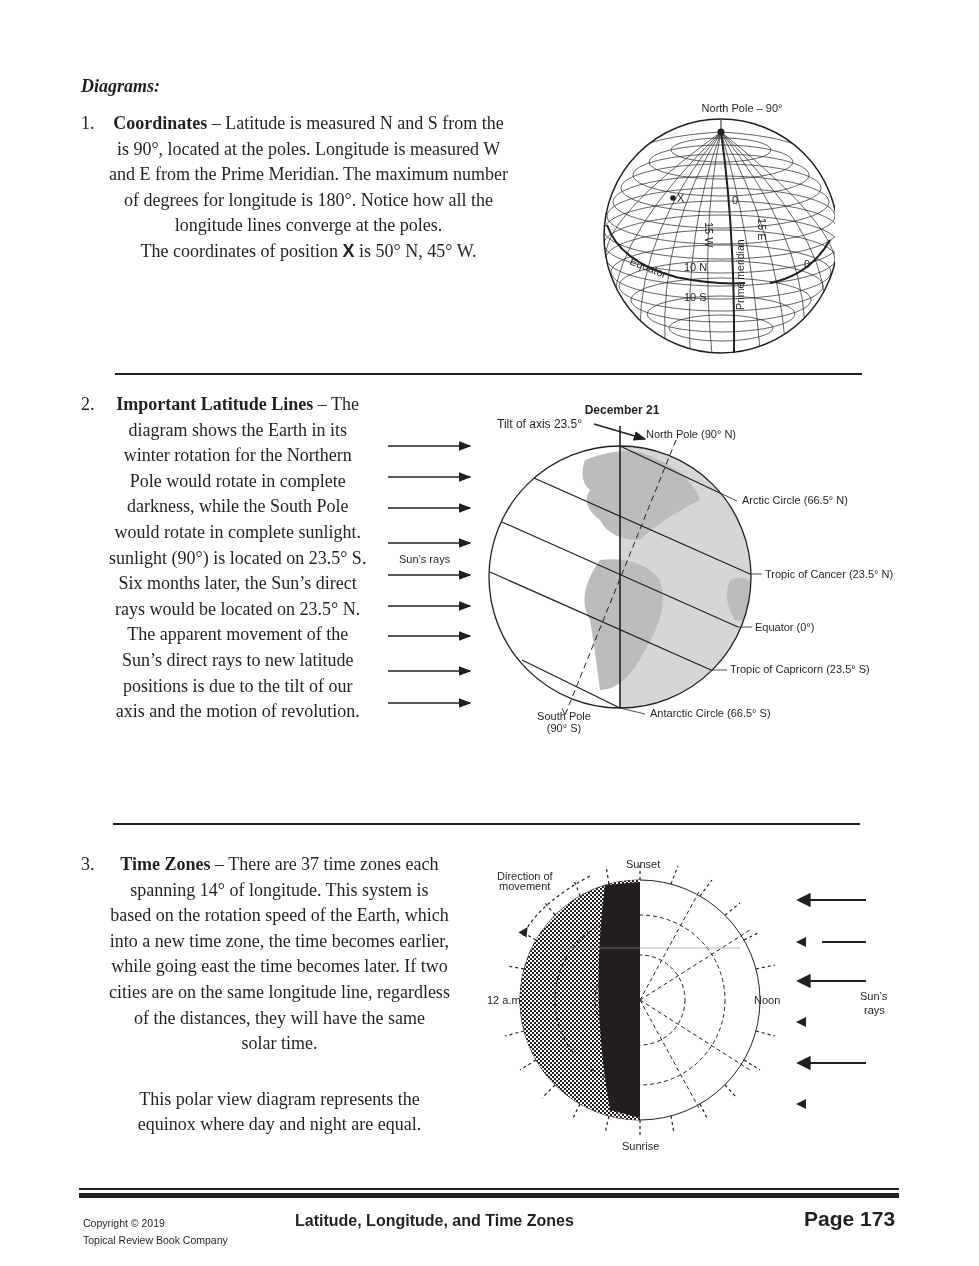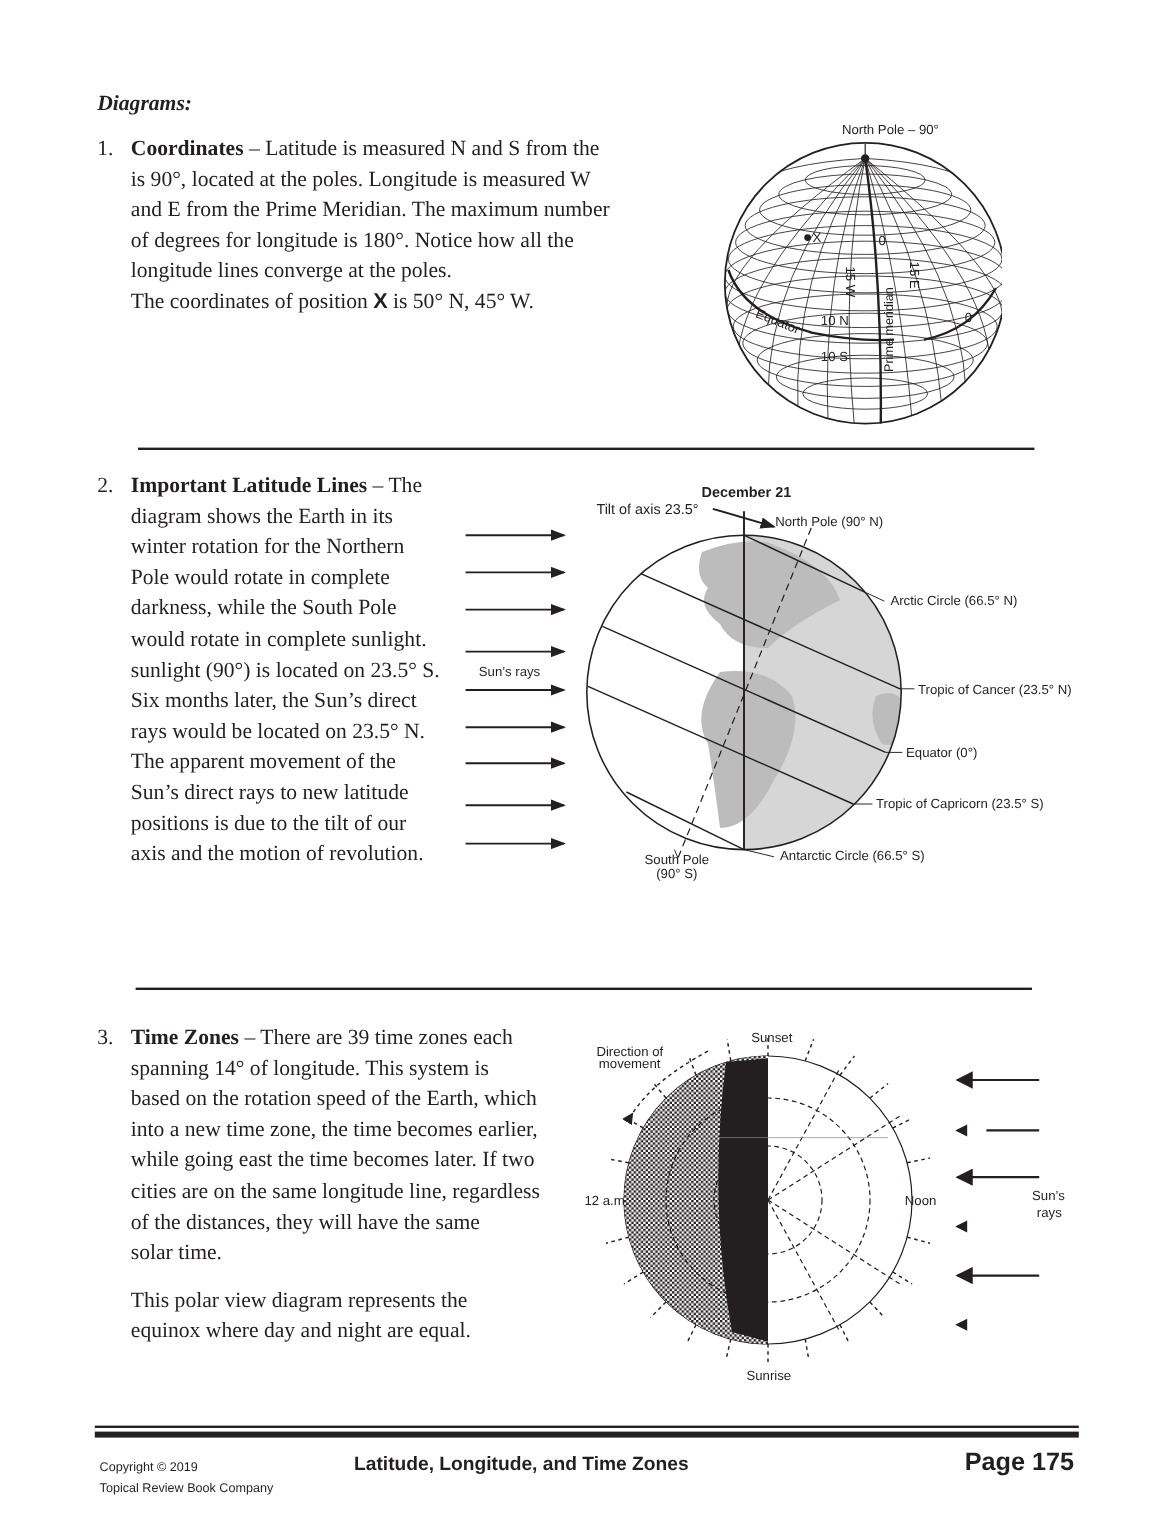--- a/index.html
+++ b/index.html
@@ -5,21 +5,21 @@
   html, body { margin: 0; padding: 0; background: #ffffff; }
   body { width: 979px; height: 1266px; position: relative; overflow: hidden; color: #231f20; }
   .serif { font-family: "Liberation Serif", "DejaVu Serif", serif; }
   .sans { font-family: "Liberation Sans", "DejaVu Sans", sans-serif; }
   .abs { position: absolute; }
   .heading { left: 81px; top: 76px; font-size: 18px; font-weight: bold; font-style: italic; }
   .item { font-size: 18px; line-height: 25.6px; }
   .item .num { position: absolute; left: 0; top: 0; }
   .item .body { position: absolute; left: 28px; top: 0; }
   .item b { font-weight: bold; }
-  .line { display: block; white-space: nowrap; }
+  .line { display: block; white-space: nowrap; text-align: center; }
   .xbold { font-family: "Liberation Sans", "DejaVu Sans", sans-serif; font-weight: bold; }
   .divider { position: absolute; height: 2px; background: #231f20; }
   .footer-rule1 { position: absolute; left: 79px; top: 1188px; width: 820px; height: 2px; background: #231f20; }
   .footer-rule2 { position: absolute; left: 79px; top: 1193px; width: 820px; height: 5px; background: #231f20; }
   .copyright { left: 83px; top: 1215px; font-size: 10.5px; line-height: 17px; }
   .footer-title { left: 295px; top: 1212px; font-size: 16px; font-weight: bold; }
   .page-num { left: 804px; top: 1207px; font-size: 21px; font-weight: bold; }
   svg text { font-family: "Liberation Sans", "DejaVu Sans", sans-serif; }
   sup { font-size: 11px; line-height: 0; }
 </style>
@@ -182,29 +182,29 @@
   <text x="650" y="717" font-size="11" fill="#231f20">Antarctic Circle (66.5° S)</text>
   <text x="564" y="720" font-size="11" text-anchor="middle" fill="#231f20">South Pole</text>
   <text x="564" y="732" font-size="11" text-anchor="middle" fill="#231f20">(90° S)</text>
 </svg>
 
 <div class="divider" style="left:113px; top:823px; width:747px;"></div>
 
 <div class="abs serif item" style="left:81px; top:852px; width:420px; height:300px;">
   <span class="num">3.</span>
   <div class="body">
-    <span class="line"><b>Time Zones</b><span> – There are 39 time zones each</span></span>
+    <span class="line"><b>Time Zones</b><span> – There are 37 time zones each</span></span>
     <span class="line">spanning 14° of longitude. This system is</span>
     <span class="line">based on the rotation speed of the Earth, which</span>
     <span class="line">into a new time zone, the time becomes earlier,</span>
     <span class="line">while going east the time becomes later. If two</span>
     <span class="line">cities are on the same longitude line, regardless</span>
     <span class="line">of the distances, they will have the same</span>
     <span class="line">solar time.</span>
-    <span class="line" style="margin-top:14px;">This polar view diagram represents the</span>
+    <span class="line" style="margin-top:30px;">This polar view diagram represents the</span>
     <span class="line">equinox where day and night are equal.</span>
   </div>
 </div>
 
 <svg class="abs" style="left:485px; top:850px;" width="420" height="310" viewBox="485 850 420 310">
   <defs>
     <pattern id="dither" width="4" height="4" patternUnits="userSpaceOnUse">
       <rect width="4" height="4" fill="#ffffff"></rect>
       <rect width="2" height="2" fill="#231f20"></rect>
       <rect x="2" y="2" width="2" height="2" fill="#231f20"></rect>
@@ -278,13 +278,13 @@
   <text x="864" y="1014" font-size="11" fill="#231f20">rays</text>
 </svg>
 
 <div class="footer-rule1"></div>
 <div class="footer-rule2"></div>
 <div class="abs sans copyright">
   <div>Copyright © 2019</div>
   <div>Topical Review Book Company</div>
 </div>
 <div class="abs sans footer-title">Latitude, Longitude, and Time Zones</div>
-<div class="abs sans page-num">Page 175</div>
+<div class="abs sans page-num">Page 173</div>
 
 </body></html>

